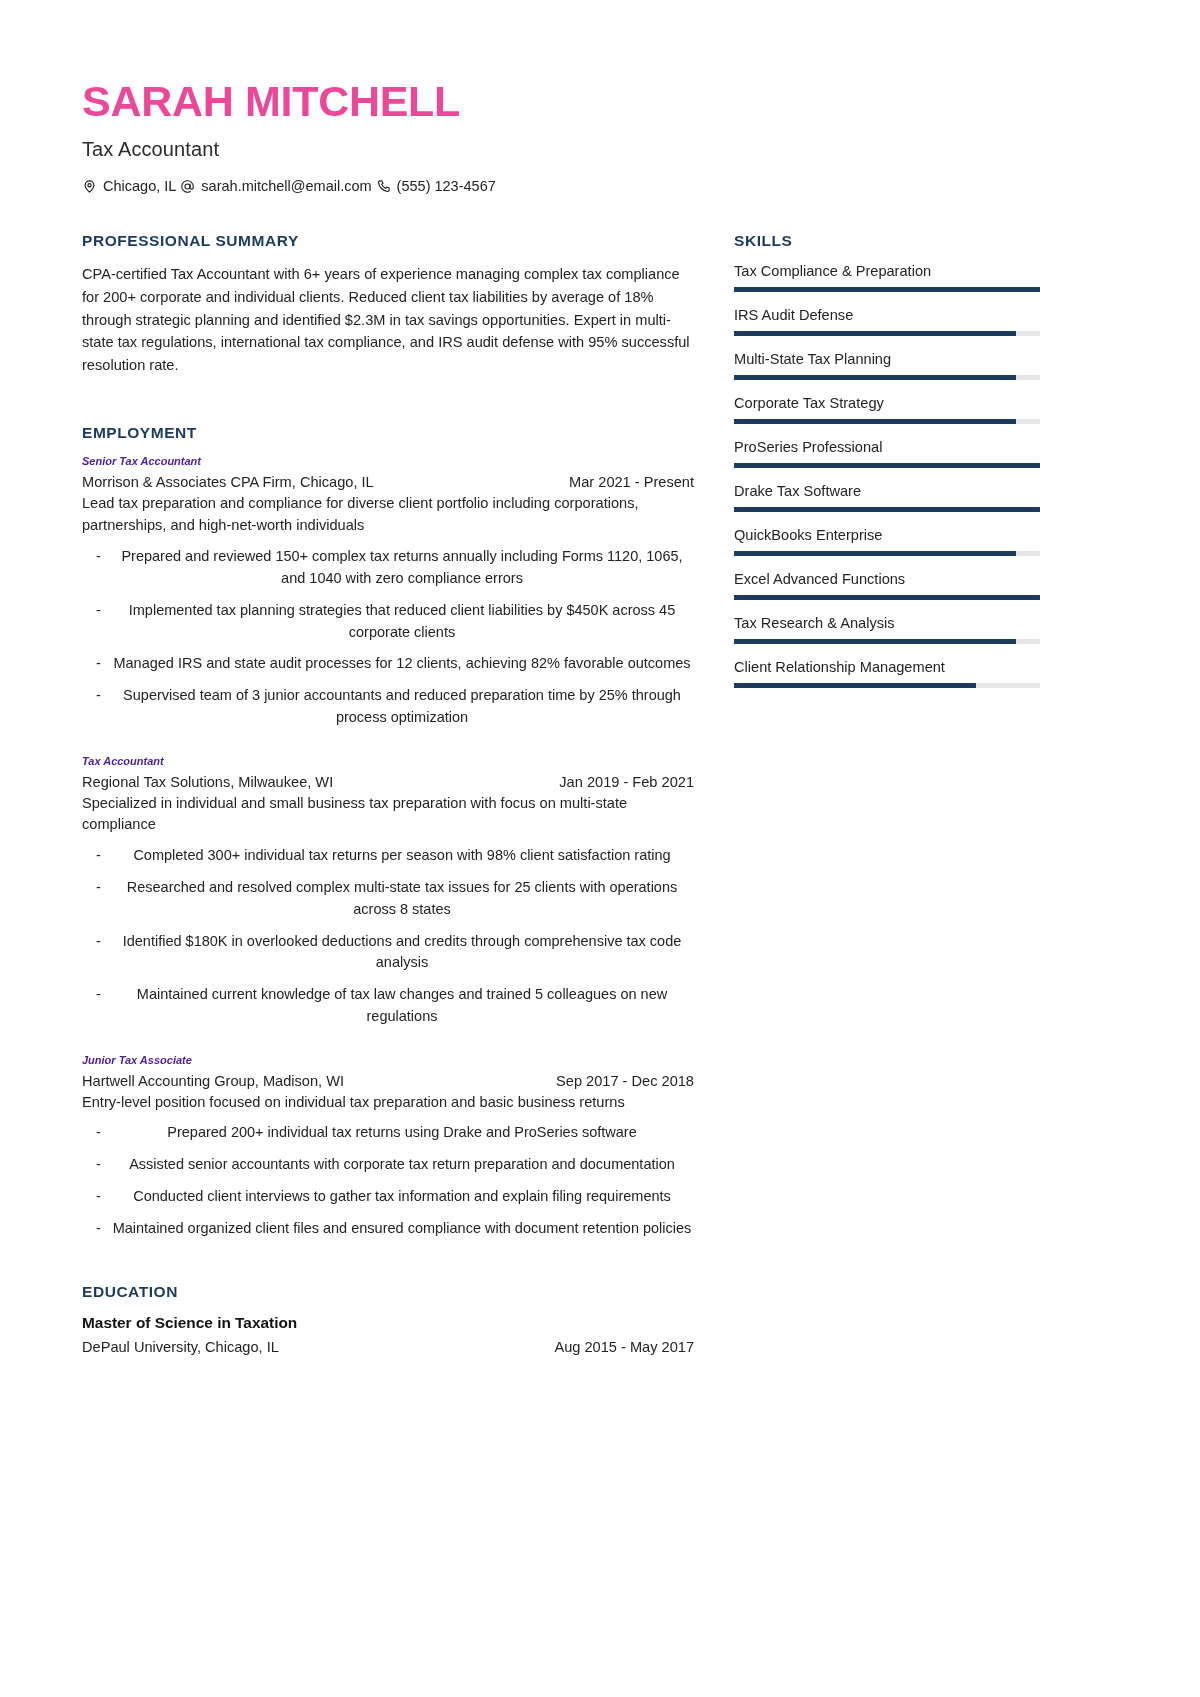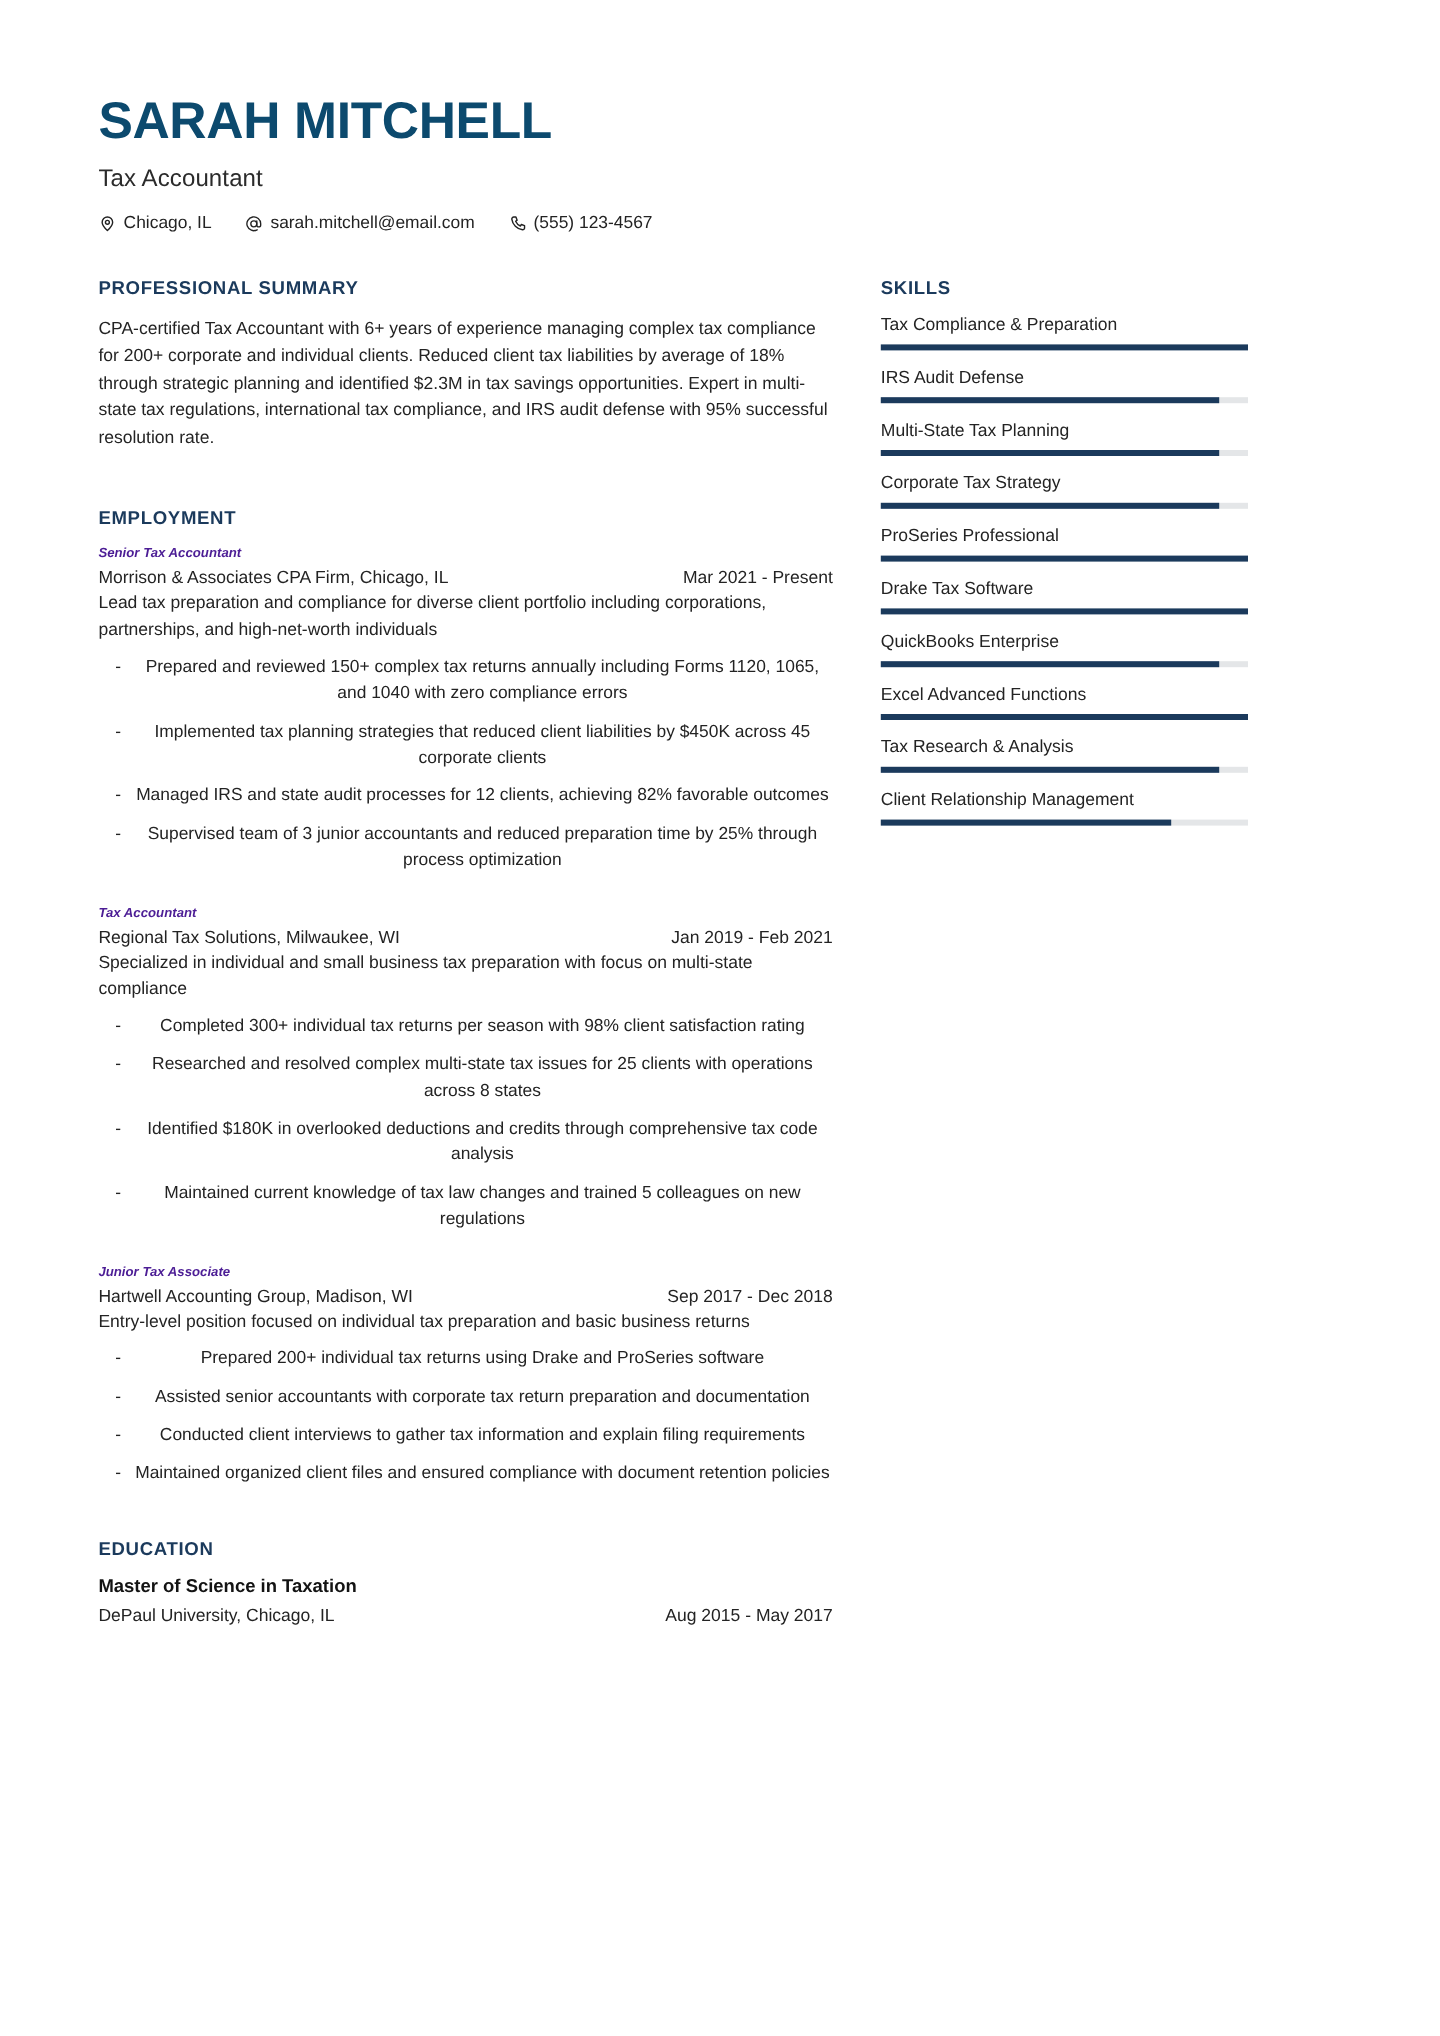--- a/index.html
+++ b/index.html
@@ -9,28 +9,28 @@
     font-family:"Liberation Sans", sans-serif;
     color:#1a1a1a;
     position:relative;
     overflow:hidden;
   }
   .page { padding:78px 74px 0 82px; }
 
   
   .name {
     font-size:43px; font-weight:bold; letter-spacing:-0.3px;
-    color:#0c4a6e; line-height:1.08;
+    color:#ec4899; line-height:1.08;
   }
   .title {
     font-size:20px; font-weight:normal; color:#2b2b2b;
     margin-top:14px; letter-spacing:0.1px;
   }
   .contact-row {
-    display:flex; align-items:center; gap:28px;
+    display:flex; align-items:center; gap:4px;
     margin-top:17px; font-size:14.5px; color:#232323;
   }
   .contact-item { display:flex; align-items:center; gap:6px; white-space:nowrap; }
   .contact-item svg { display:block; }
 
   
   .columns { display:flex; margin-top:38px; }
   .col-main { width:612px; flex:0 0 612px; }
   .col-side { width:306px; flex:0 0 306px; margin-left:40px; }
 

